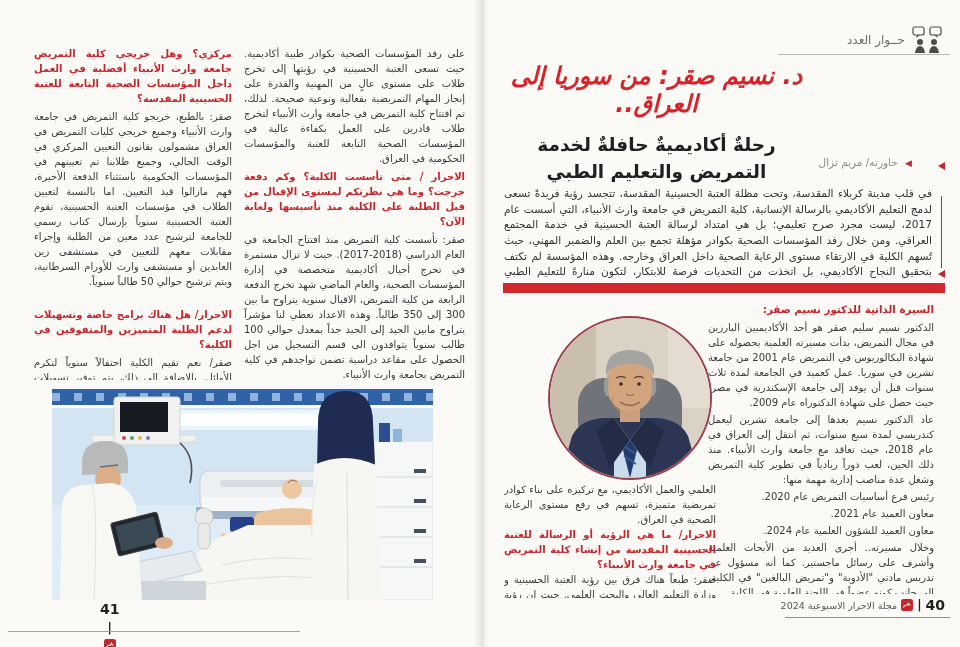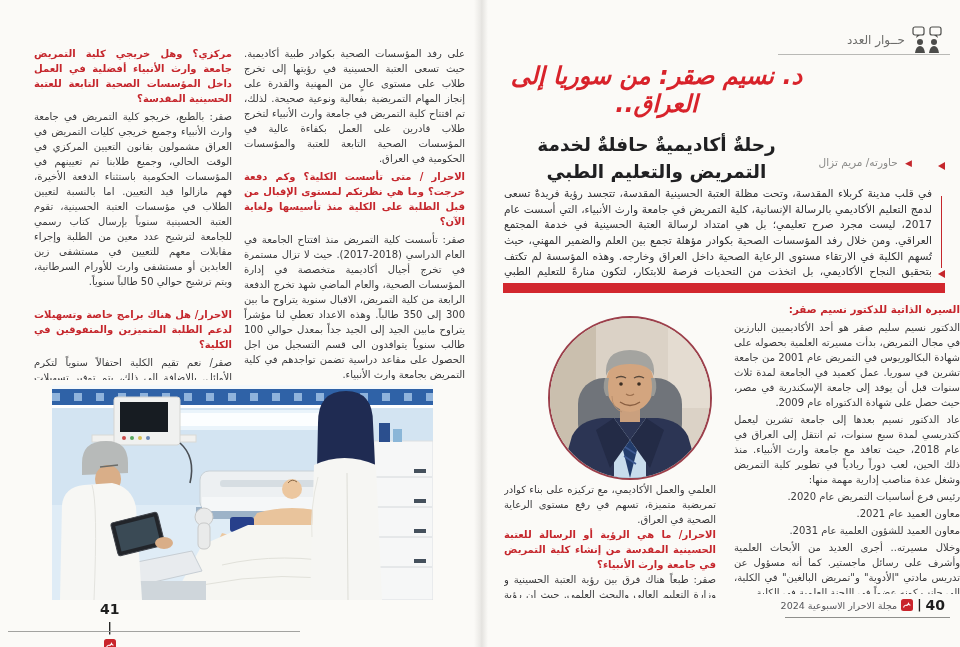--- a/index.html
+++ b/index.html
@@ -38,21 +38,21 @@
   .intro-rule { position:absolute; top:196px; right:18px; width:1.5px; height:72px; background:#c5262c; }
   .intro-tri { position:absolute; width:0; height:0;
                border-top:4px solid transparent; border-bottom:4px solid transparent;
                border-right:7px solid #c5262c; right:15px; }
   .intro-tri.top { top:162px; }
   .intro-tri.bot { top:270px; }
 
   .red-bar { position:absolute; top:283px; right:15px; width:442px; height:10px; background:#d2272e; }
 
   
-  .rp-col-right { position:absolute; top:302px; right:0; width:226px; height:292px; overflow:hidden; }
+  .rp-col-right { position:absolute; top:302px; right:26px; width:226px; height:292px; overflow:hidden; }
   .rp-col-right .bio-head { font-size:10.3px; margin-bottom:3px; }
   .rp-col-right p, .rp-col-right .role { margin-bottom:2px; }
   .rp-col-left  { position:absolute; top:482px; left:16px; width:212px; height:116px; overflow:hidden; }
   .portrait-wrap { position:absolute; top:316px; left:60px; width:164px; height:164px;
                    border-radius:50%; border:2.5px solid #9c3f4b; overflow:hidden; background:#d9d0c5; }
   .portrait-wrap svg { display:block; width:100%; height:100%; }
 
   
   .footer { position:absolute; display:flex; align-items:center; gap:4px; }
   .footer .pageno { font-size:14px; font-weight:bold; color:#1e1e1e; }
@@ -221,21 +221,21 @@
     <div class="intro-tri bot"></div>
 
     <div class="red-bar"></div>
 
     <div class="rp-col-right ar body-txt">
       <div class="bio-head q-red">السيرة الذاتية للدكتور نسيم صقر:</div>
       <p>الدكتور نسيم سليم صقر هو أحد الأكاديميين البارزين في مجال التمريض، بدأت مسيرته العلمية بحصوله على شهادة البكالوريوس في التمريض عام 2001 من جامعة تشرين في سوريا. عمل كعميد في الجامعة لمدة ثلاث سنوات قبل أن يوفد إلى جامعة الإسكندرية في مصر، حيث حصل على شهادة الدكتوراه عام 2009.</p>
       <p>عاد الدكتور نسيم بعدها إلى جامعة تشرين ليعمل كتدريسي لمدة سبع سنوات، ثم انتقل إلى العراق في عام 2018، حيث تعاقد مع جامعة وارث الأنبياء. منذ ذلك الحين، لعب دوراً ريادياً في تطوير كلية التمريض وشغل عدة مناصب إدارية مهمة منها:</p>
       <div class="role">رئيس فرع أساسيات التمريض عام 2020.</div>
       <div class="role">معاون العميد عام 2021.</div>
-      <div class="role">معاون العميد للشؤون العلمية عام 2031.</div>
+      <div class="role">معاون العميد للشؤون العلمية عام 2024.</div>
       <p>وخلال مسيرته.. أجرى العديد من الأبحاث العلمية وأشرف على رسائل ماجستير. كما أنه مسؤول عن تدريس مادتي "الأدوية" و"تمريض البالغين" في الكلية، إلى جانب كونه عضواً في اللجنة العلمية في الكلية.</p>
 
     </div>
 
     <div class="portrait-wrap">
       <svg viewBox="0 0 160 160">
         <rect x="0" y="0" width="160" height="160" fill="#dbd2c6"></rect>
         <rect x="0" y="0" width="46" height="160" fill="#cabfae"></rect>
         <rect x="118" y="10" width="42" height="80" fill="#e4dcd1"></rect>
         <rect x="28" y="60" width="104" height="72" rx="26" fill="#70747a"></rect>

